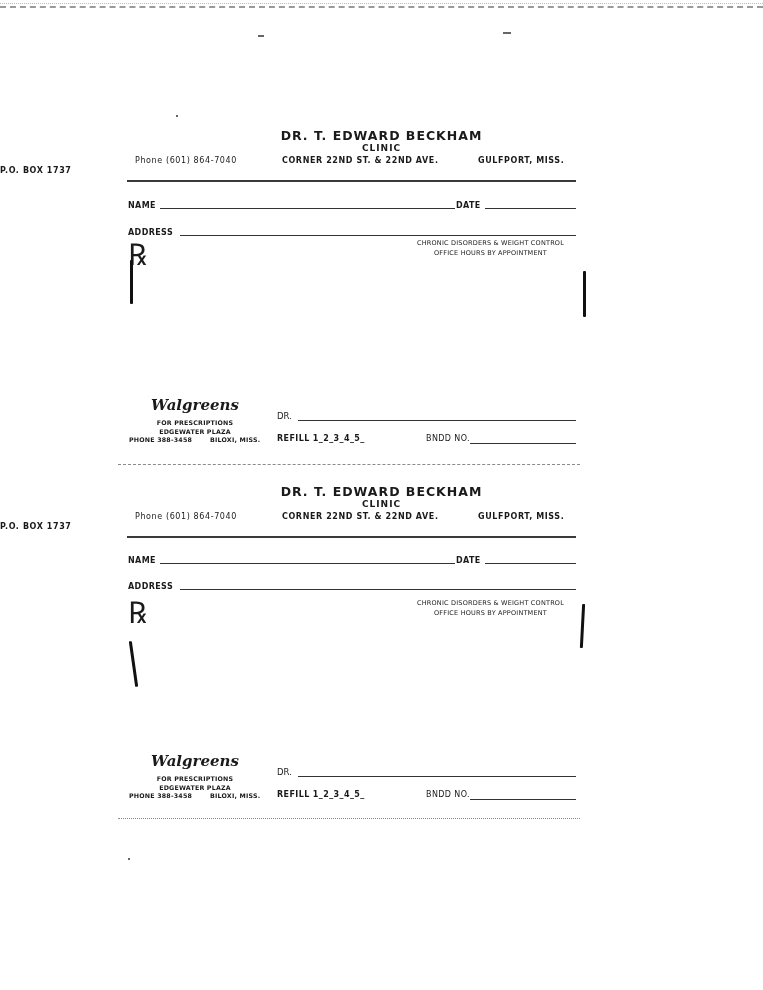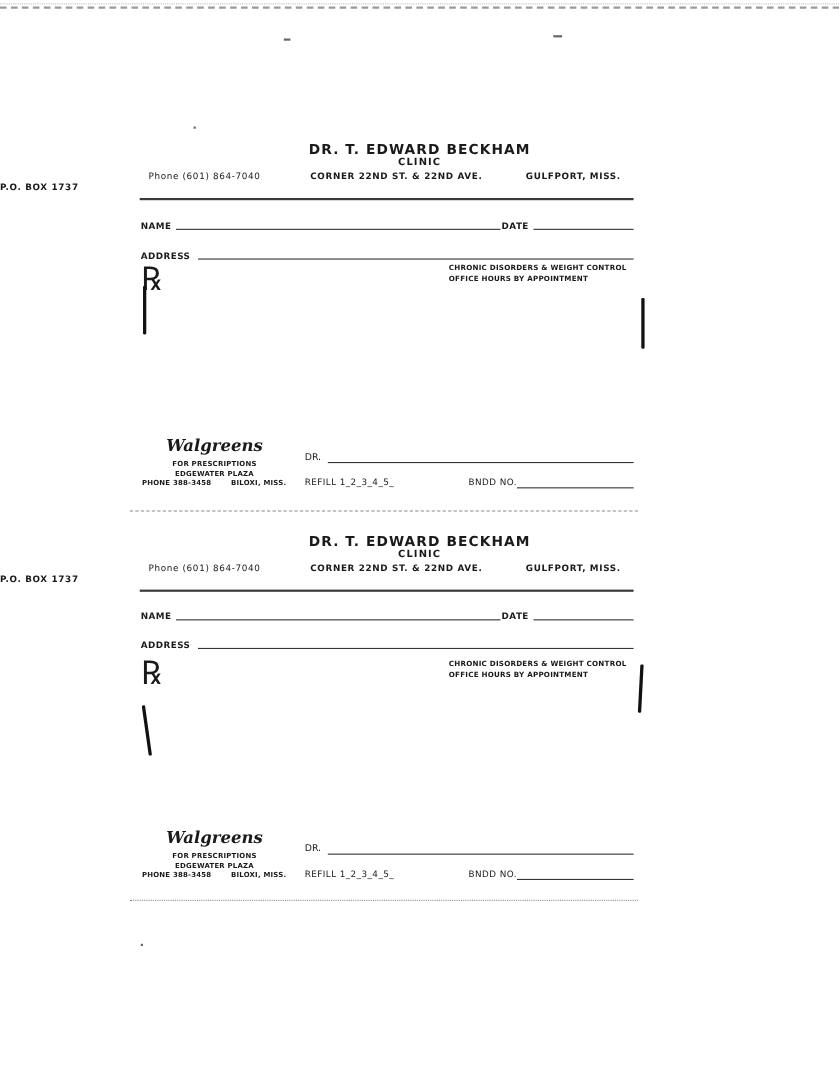--- a/index.html
+++ b/index.html
@@ -30,32 +30,32 @@
   }
   .hdr-phone { position: absolute; left: 135px; top: 28px; font-weight: normal; font-size: 8px; letter-spacing: 0.6px; }
   .hdr-addr { position: absolute; left: 270px; top: 28px; font-weight: bold; font-size: 8px; letter-spacing: 0.6px; margin-left: 12px; }
   .hdr-city { position: absolute; left: 478px; top: 28px; font-weight: bold; font-size: 8px; letter-spacing: 0.6px; }
   .hdr-box { position: absolute; left: 0; width: 763px; top: 38px; text-align: left; font-weight: bold; font-size: 8px; letter-spacing: 0.6px; }
   .rule-heavy { position: absolute; left: 127px; width: 449px; top: 52px; border-top: 2px solid #3a3a3a; }
 
   .field-label { position: absolute; font-weight: bold; font-size: 8px; letter-spacing: 0.4px; }
   .field-line { position: absolute; border-bottom: 1px solid #333; height: 0; }
 
-  .specialty { position: absolute; left: 408px; top: 110px; width: 165px; font-weight: bold; font-size: 6.5px; line-height: 10px; letter-spacing: 0.2px; }
+  .specialty { position: absolute; left: 408px; top: 110px; width: 165px; text-align: center; font-weight: normal; font-size: 6.5px; line-height: 10px; letter-spacing: 0.2px; }
 
   .rx-symbol { position: absolute; left: 128px; top: 112px; font-family: "DejaVu Serif", serif; font-size: 30px; line-height: 30px; }
   .pen-mark { position: absolute; background: #111; border-radius: 1px; }
 
   .walg-logo { position: absolute; left: 140px; top: 268px; width: 110px; text-align: center; font-family: "DejaVu Serif", serif; font-style: italic; font-weight: bold; font-size: 15px; }
   .walg-line { position: absolute; left: 125px; width: 140px; text-align: center; font-weight: bold; font-size: 6.3px; letter-spacing: 0.2px; }
   .walg-phone { position: absolute; left: 129px; top: 308px; font-weight: bold; font-size: 6.3px; letter-spacing: 0.2px; }
   .walg-city { position: absolute; left: 210px; top: 308px; font-weight: bold; font-size: 6.3px; letter-spacing: 0.2px; }
 
   .dr-label { position: absolute; left: 277px; top: 283px; font-weight: normal; font-size: 8.5px; }
-  .refill { position: absolute; left: 277px; top: 306px; font-weight: normal; font-size: 8px; letter-spacing: 0.4px; }
+  .refill { position: absolute; left: 277px; top: 306px; font-weight: bold; font-size: 8px; letter-spacing: 0.4px; }
   .bndd { position: absolute; left: 426px; top: 306px; font-weight: normal; font-size: 8px; letter-spacing: 0.4px; }
 
   .cut-line { position: absolute; left: 118px; width: 462px; border-top: 1px dashed #8a8a8a; }
 </style>
 </head>
 <body>
 
 <div class="topstrip"></div>
 <div class="topstrip2"></div>
 <div class="speck" style="left:258px;top:35px;width:6px;height:2px;"></div>

